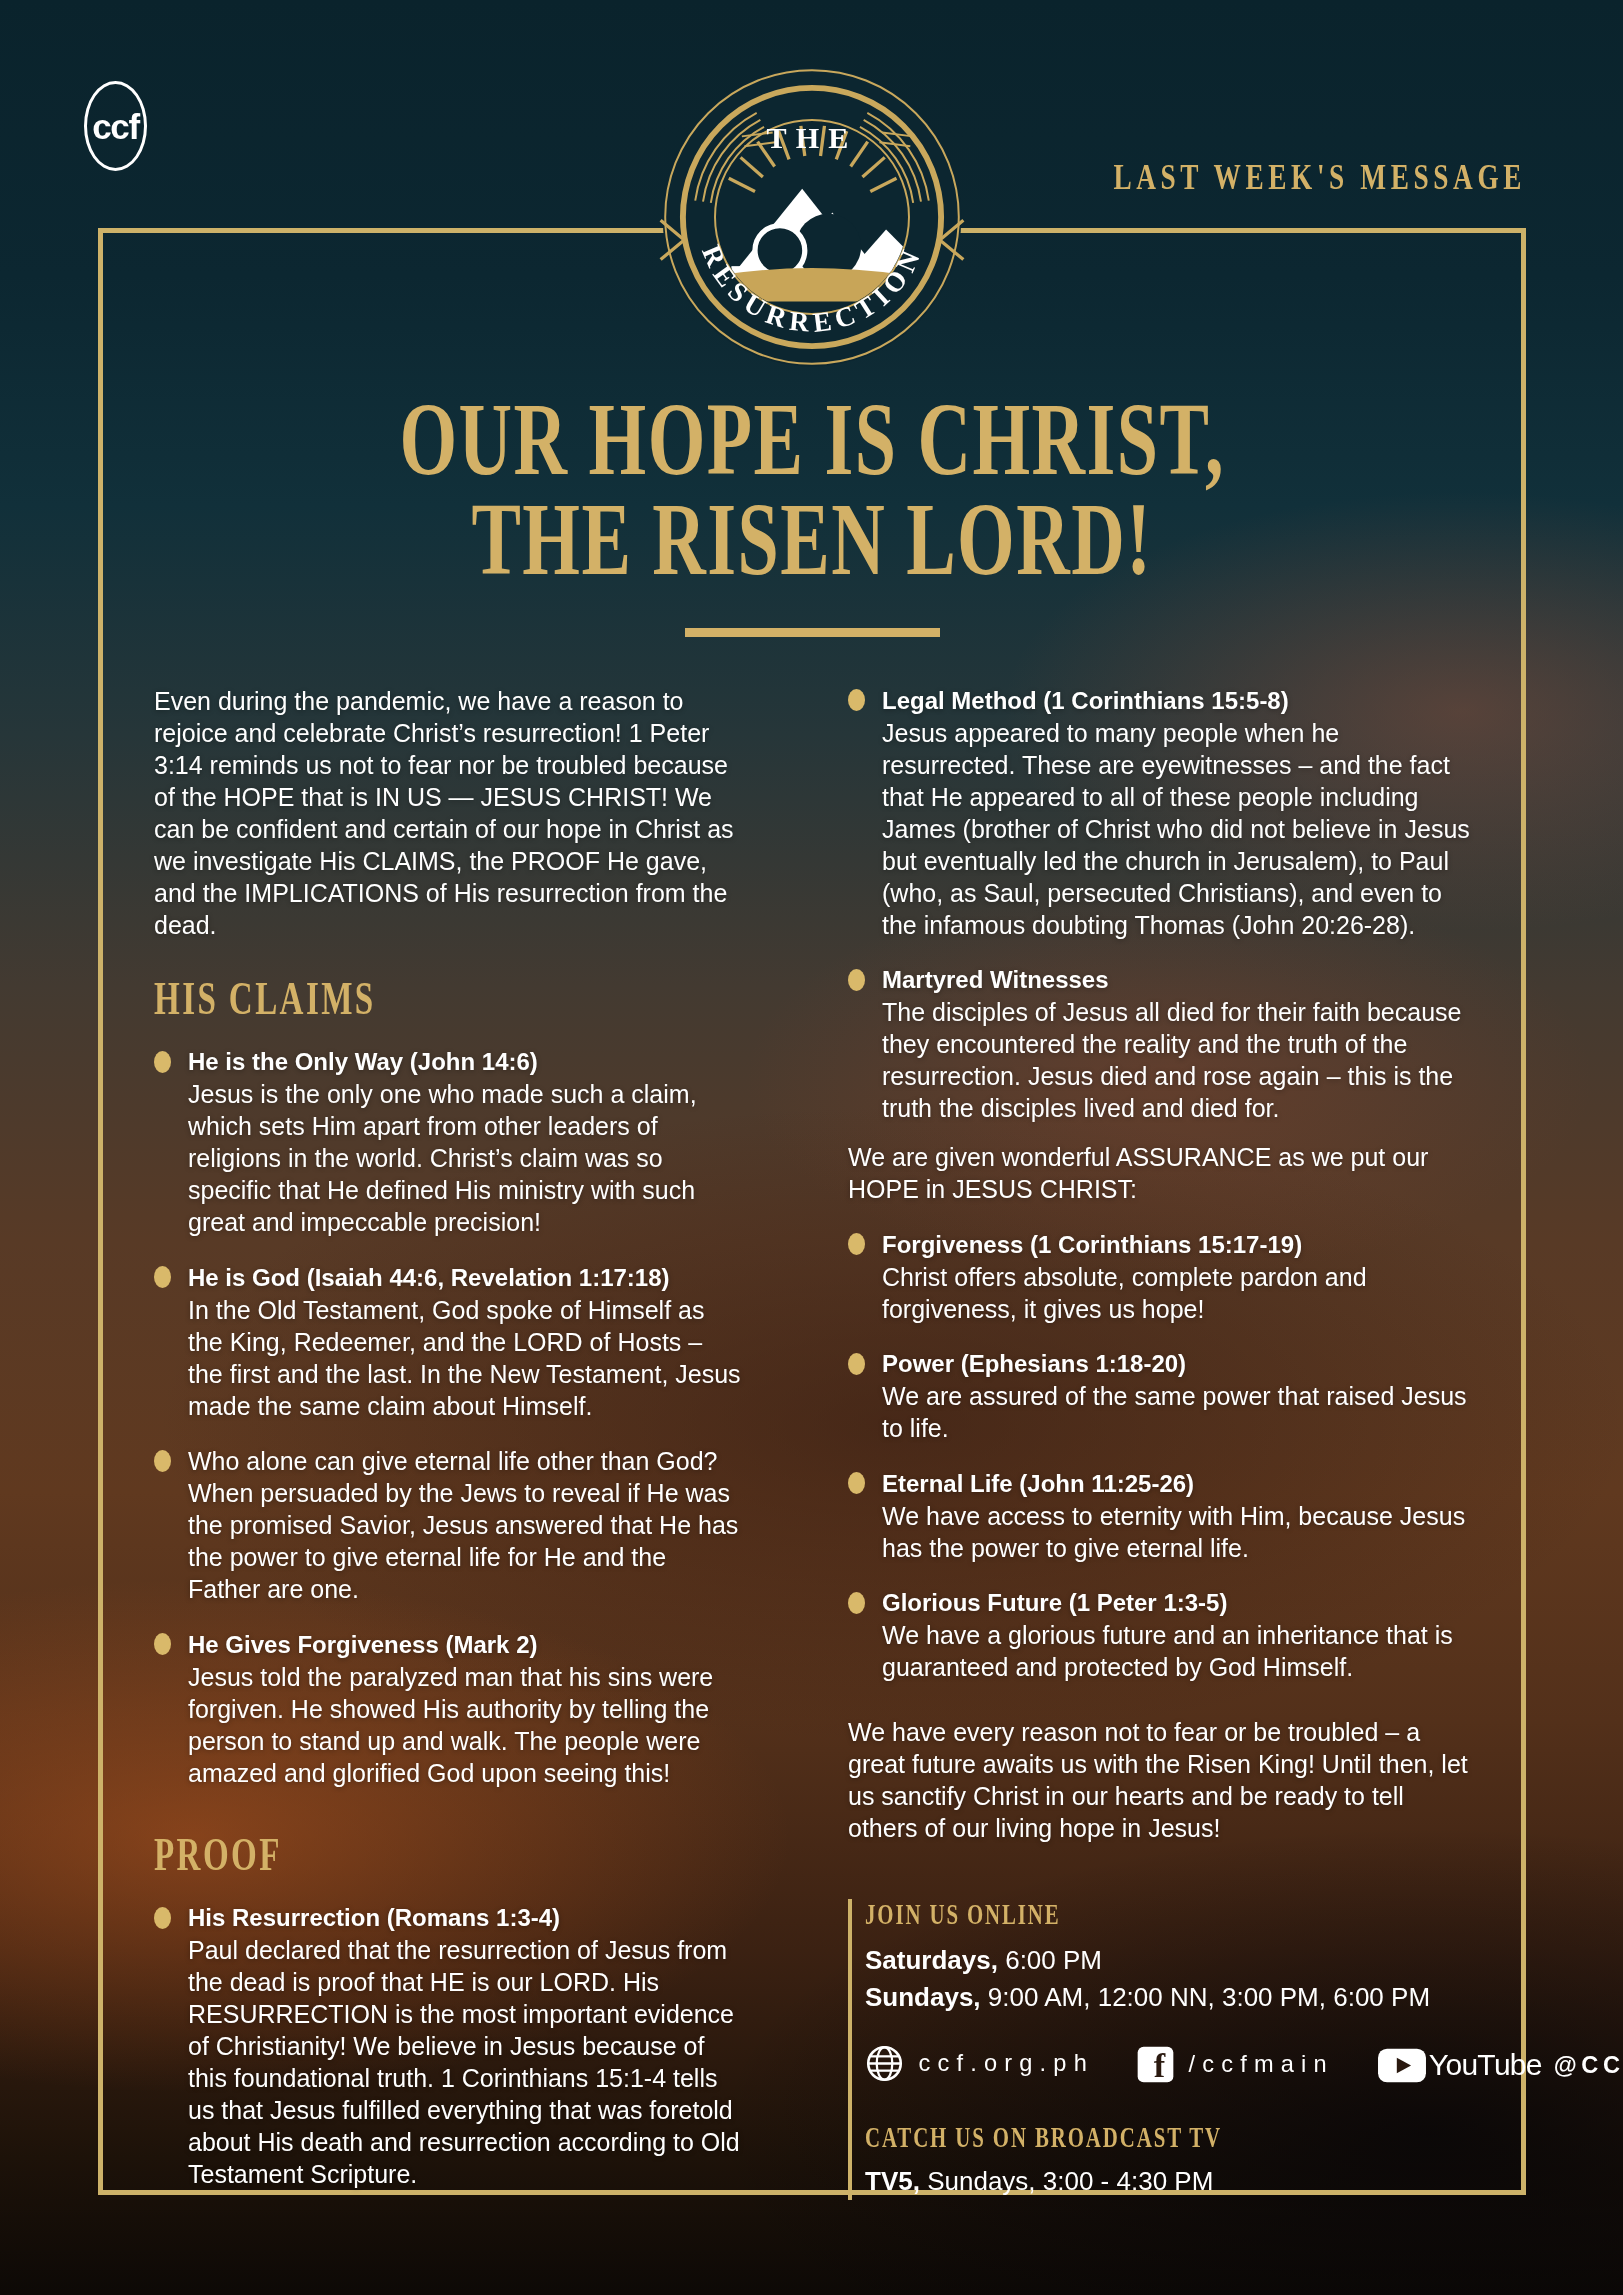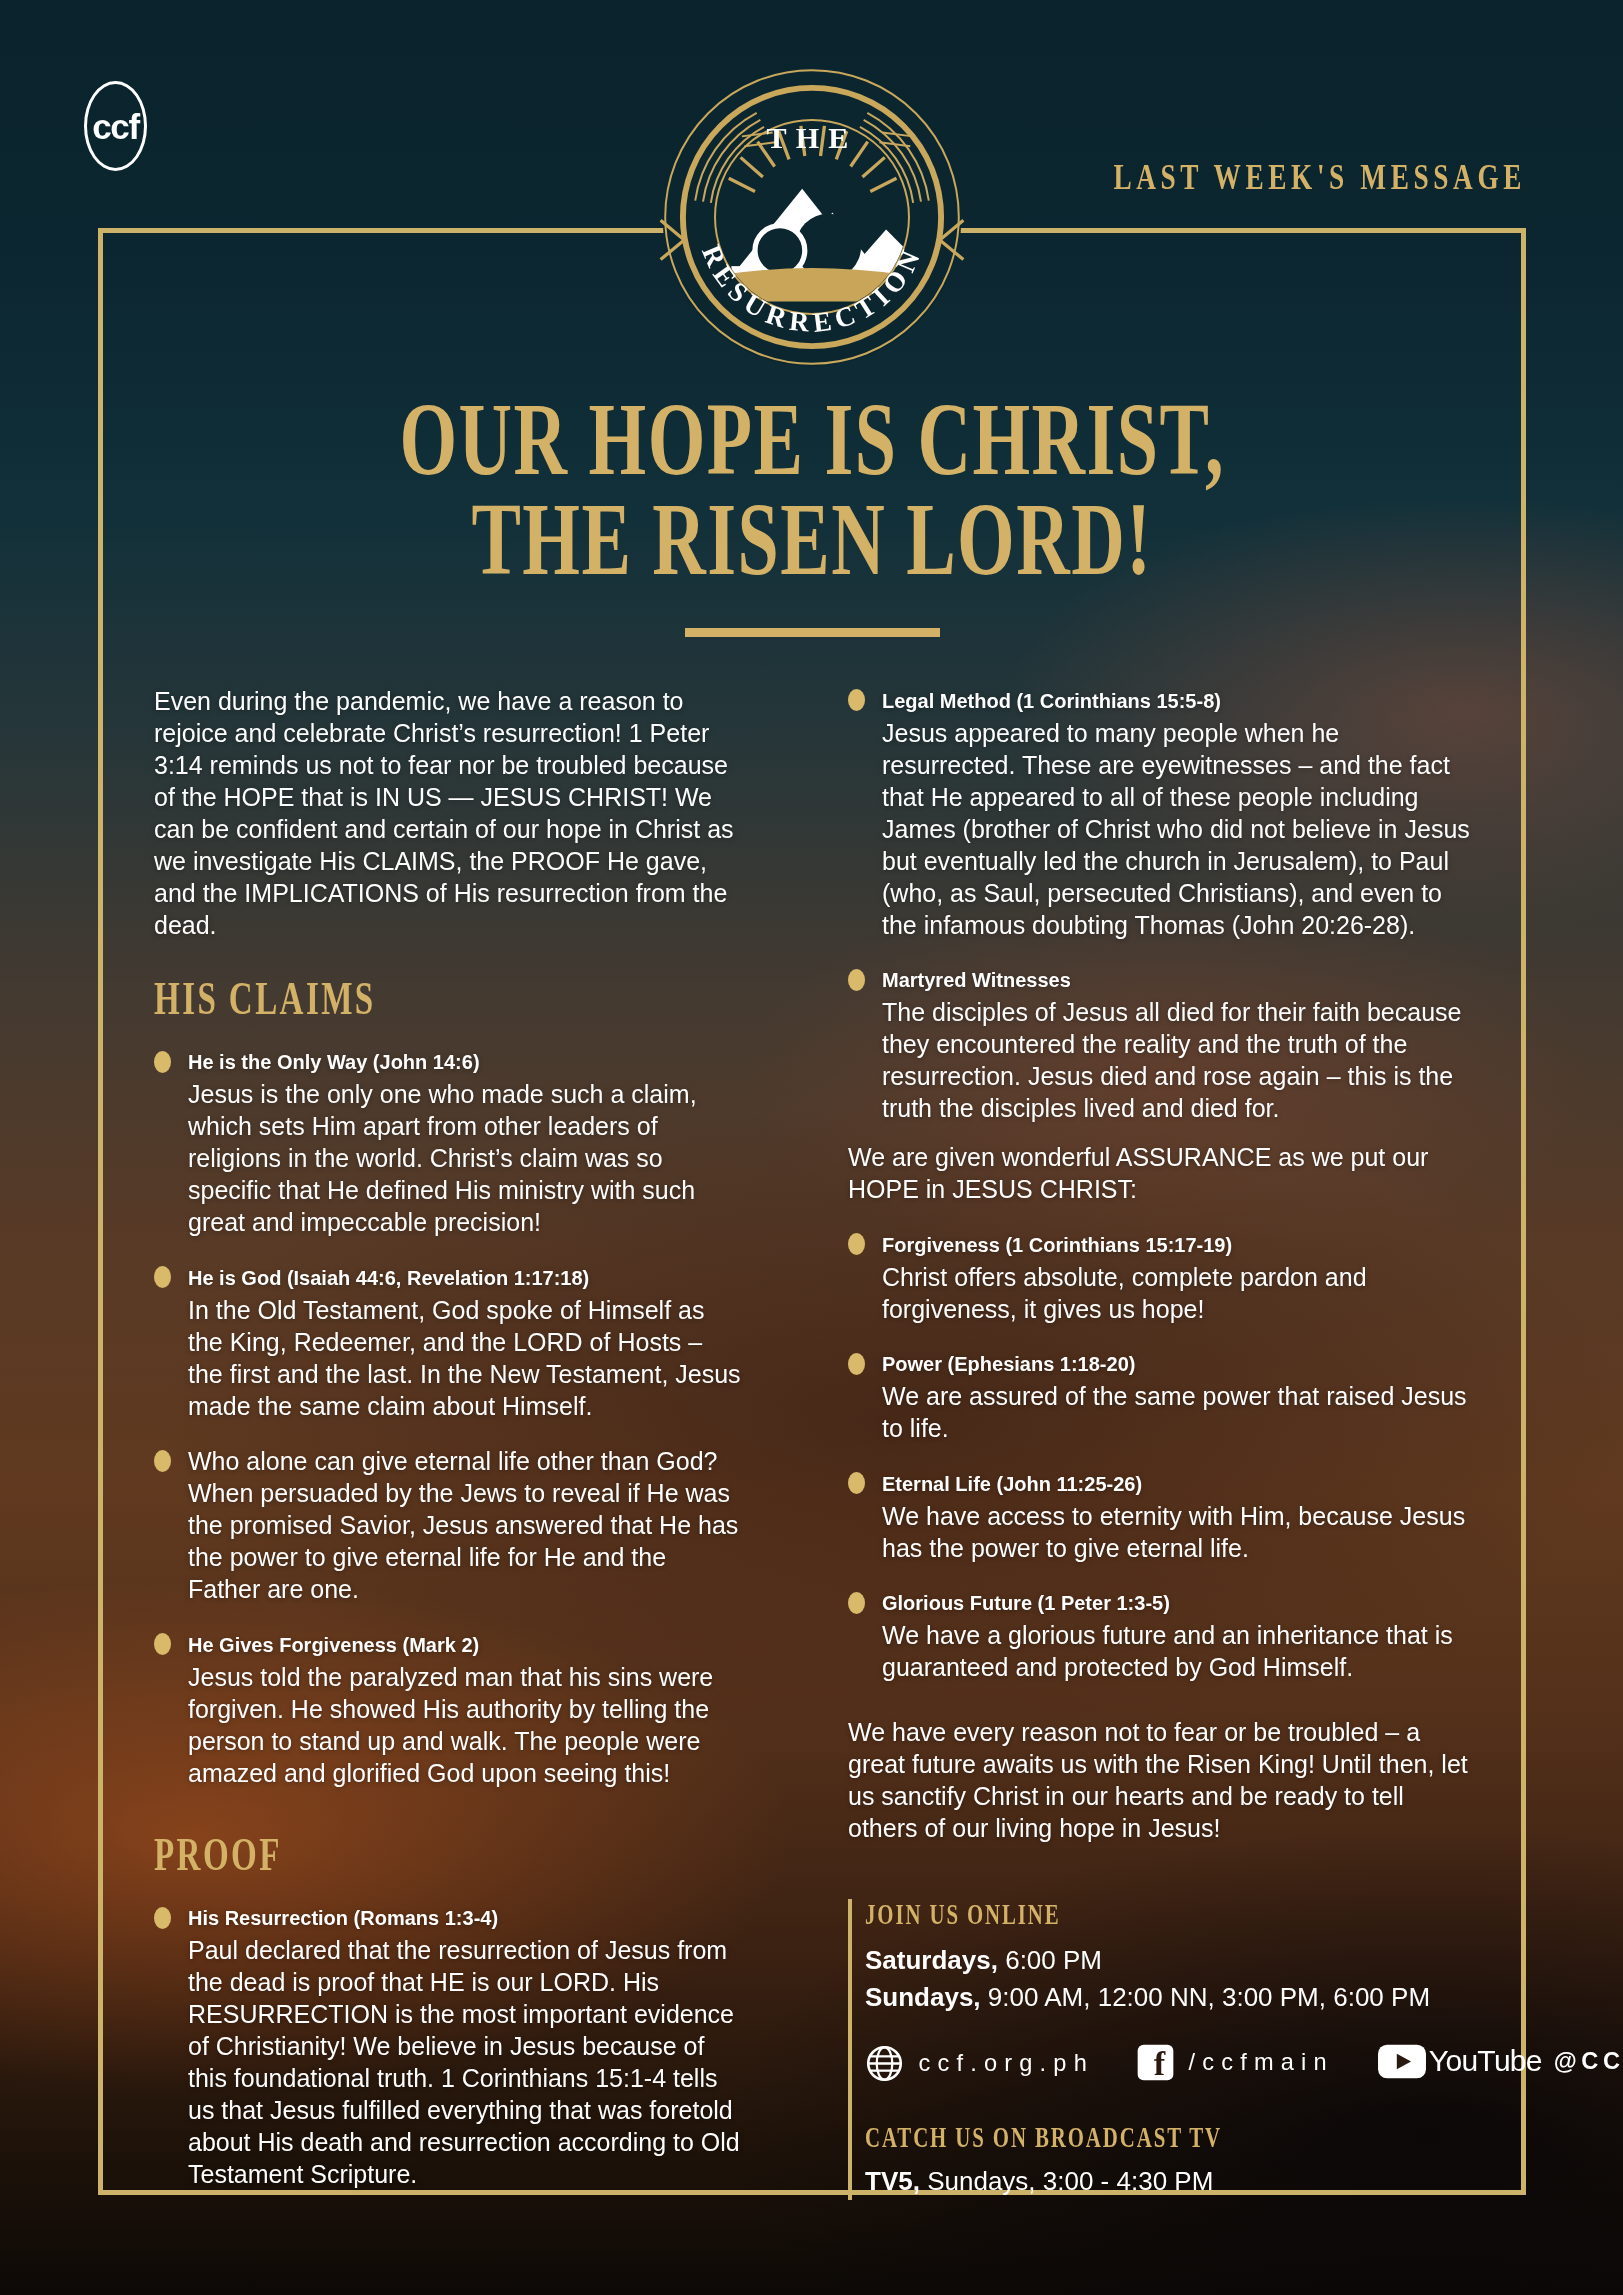--- a/index.html
+++ b/index.html
@@ -35,29 +35,29 @@
   .title-wrap{margin-top:145px;text-align:center;font-size:103px;line-height:100px;letter-spacing:2px;}
   .divider{width:255px;height:8.5px;background:#d3b167;margin:39px auto 0;}
   .columns{display:flex;margin-top:48px;padding:0 54px 0 56px;box-sizing:border-box;gap:36px;}
   .col{width:calc(50% - 35px);}
   .col-left{margin-right:71px;}
   .body-text{font-size:25px;line-height:32px;text-shadow:0 1.3px 5.2px rgba(0,0,0,.35);}
   .sec-head{font-size:46px;line-height:48px;letter-spacing:3.3px;margin-top:34px;}
   .li{display:flex;margin-top:23.6px;}
   .dot{flex:none;width:17px;height:22px;border-radius:50%;background:#d9b96a;margin-top:4.6px;}
   .li-body{margin-left:17px;}
-  .li-title{font-weight:bold;font-size:20px;line-height:32px;}
+  .li-title{font-weight:bold;font-size:24px;line-height:32px;}
   .closing{margin-top:34px;}
   .impl-intro{margin-top:17px;}
 
   .join-block{margin-top:55px;border-left:4.6px solid #cdb269;padding-left:13px;}
   .sub-head{font-size:29px;line-height:31px;letter-spacing:2.6px;}
   .sched{font-size:26px;line-height:37px;}
   .sched b{font-weight:bold;}
-  .social{display:flex;align-items:flex-start;margin-top:27.5px;}
+  .social{display:flex;align-items:flex-end;margin-top:27.5px;}
   .social .item{display:flex;align-items:center;}
   .social .item + .item{margin-left:43px;}
   .social svg{display:block;}
   .spaced{font-size:23.6px;letter-spacing:7.2px;margin-left:14.4px;}
   .yt-word{font-family:"Liberation Sans",sans-serif;font-weight:normal;font-size:30px;letter-spacing:-0.7px;margin-left:2px;}
   .yt-handle{font-size:23.6px;font-weight:bold;letter-spacing:4.6px;margin-left:11.8px;}
   .broadcast-head{margin-top:39px;}
   .tv-line{margin-top:10.5px;}
 </style>
 </head>

